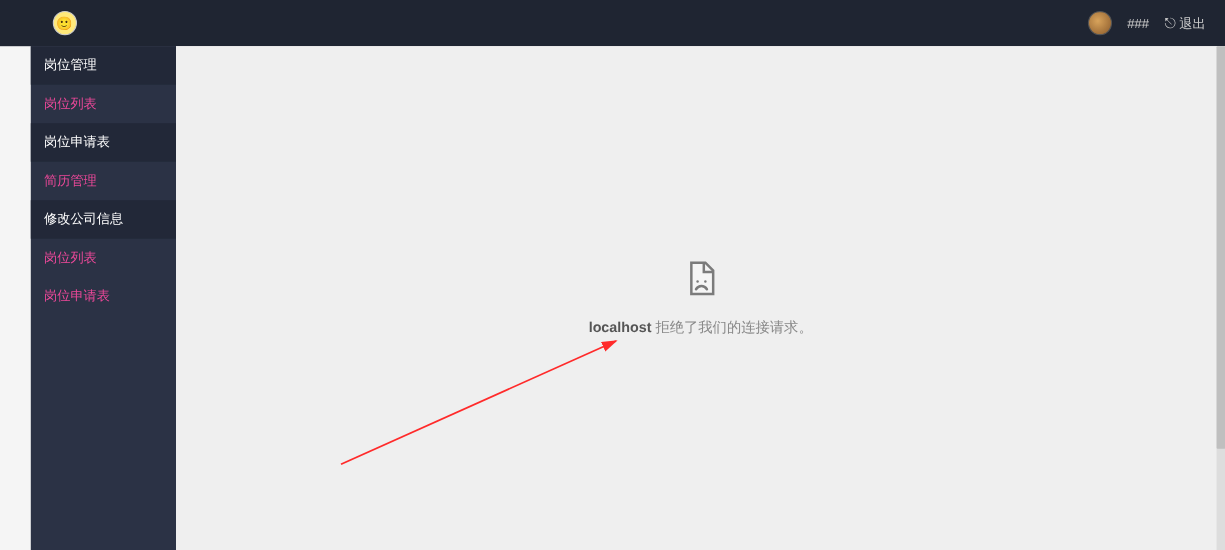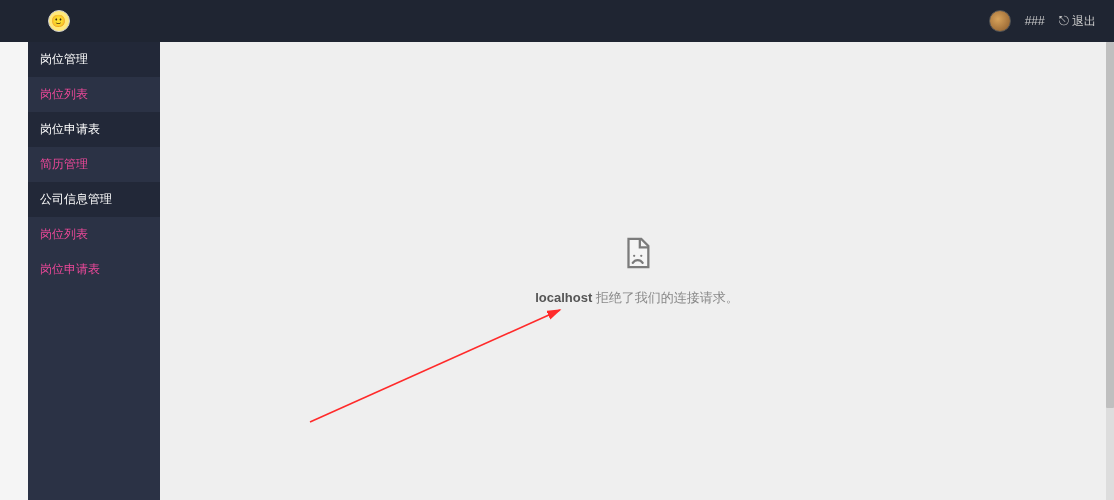--- a/index.html
+++ b/index.html
@@ -117,21 +117,21 @@
 
 <div class="container">
   <div class="sidebar">
 
     <div class="nav-group-title">岗位管理</div>
     <div class="nav-item">岗位列表</div>
 
     <div class="nav-group-title">岗位申请表</div>
     <div class="nav-item">简历管理</div>
 
-    <div class="nav-group-title">公司信息管理</div>
+    <div class="nav-group-title">修改公司信息</div>
     <div class="nav-item">岗位列表</div>
     <div class="nav-item">岗位申请表</div>
 
   </div>
 
   <div class="main">
     <div class="error-icon">
       <svg width="34" height="34" viewBox="0 0 24 24" fill="none" stroke="#7b7b7b" stroke-width="1.6">
         <path d="M6 2h9l5 5v15H6z" fill="#f5f5f5"></path>
         <path d="M14 2v6h6"></path>

